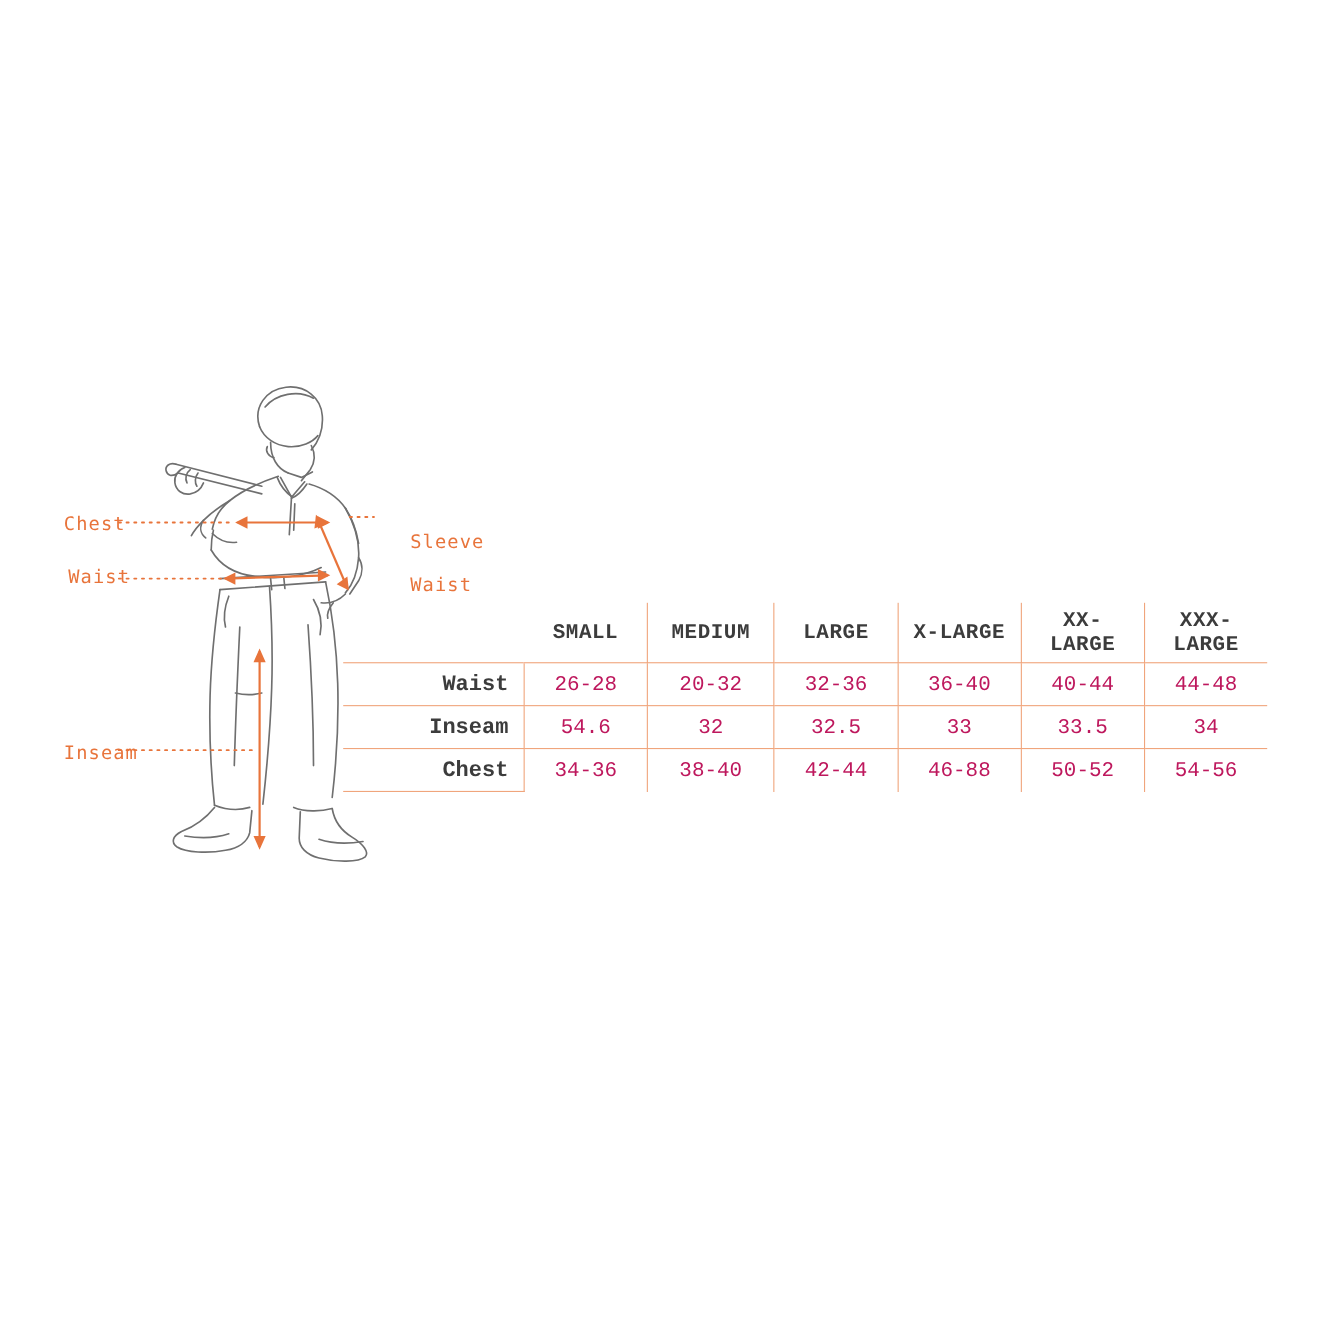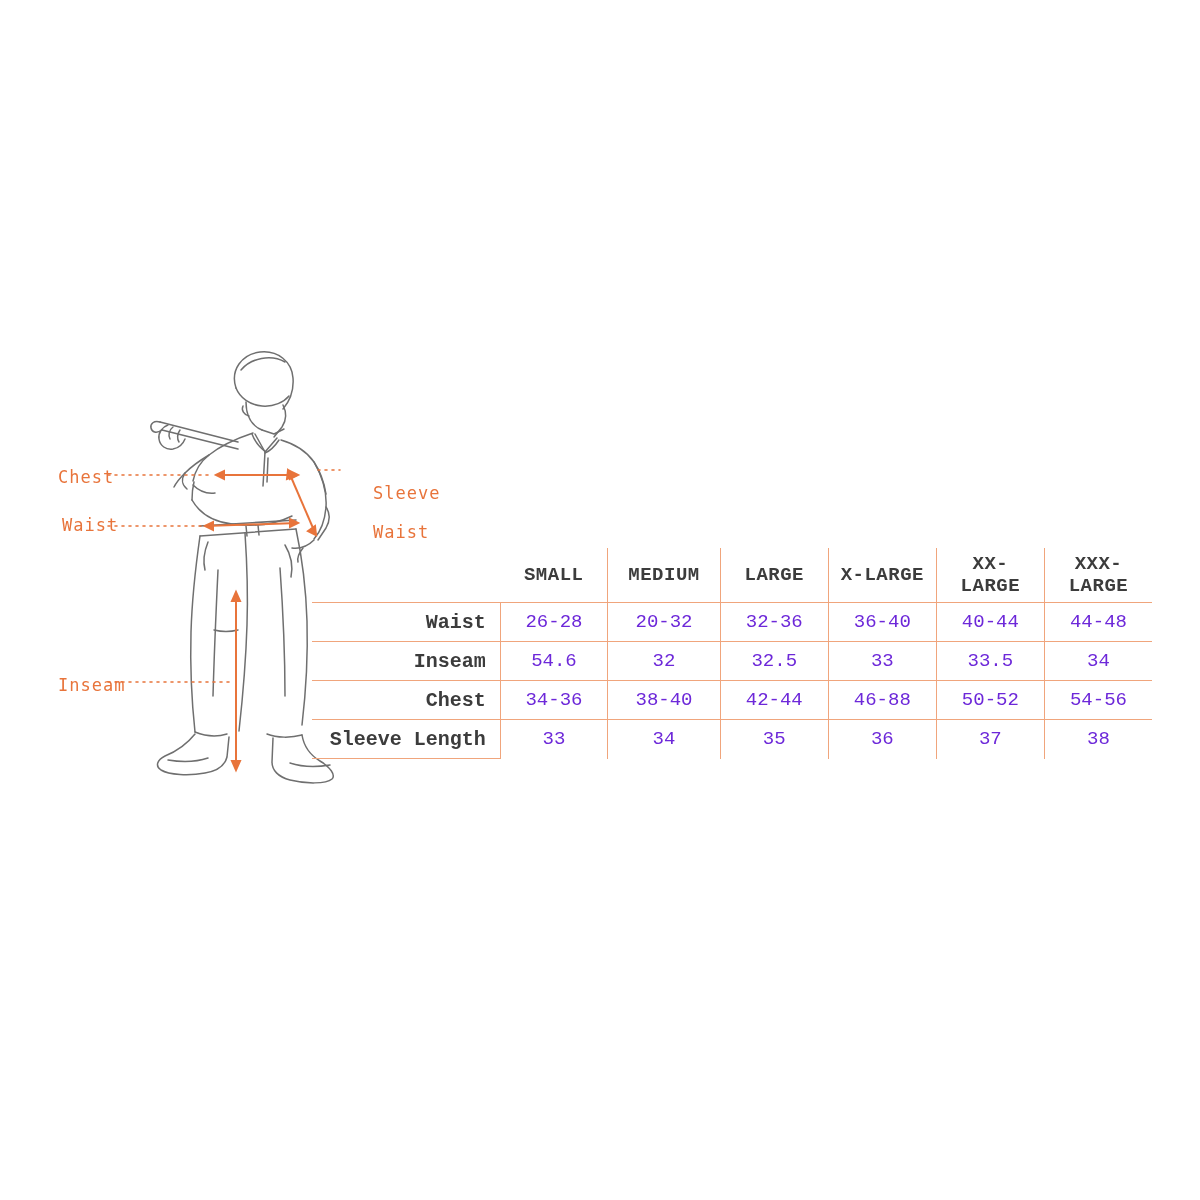--- a/index.html
+++ b/index.html
@@ -52,21 +52,21 @@
     left: 312px;
     top: 548px;
     width: 840px;
     border-collapse: collapse;
     font-family: Liberation Mono, monospace;
   }
   .size-table td, .size-table th {
     border: 1px solid #f0a57c;
     padding: 5px 8px;
     font-size: 19px;
-    color: #6d28d9;
+    color: #be185d;
     text-align: center;
     font-weight: normal;
     height: 28px;
   }
   .size-table thead th {
     border-top: none;
     border-left: none;
     border-right: 1px solid #f0a57c;
     font-weight: bold;
     color: #3c3c3c;
@@ -233,25 +233,16 @@
       </tr>
       <tr>
         <th class="rowhead">Chest</th>
         <td>34-36</td>
         <td>38-40</td>
         <td>42-44</td>
         <td>46-88</td>
         <td>50-52</td>
         <td>54-56</td>
       </tr>
-      <tr>
-        <th class="rowhead">Sleeve Length</th>
-        <td>33</td>
-        <td>34</td>
-        <td>35</td>
-        <td>36</td>
-        <td>37</td>
-        <td>38</td>
-      </tr>
     </tbody>
   </table>
 
 </div>
 
 </body></html>

